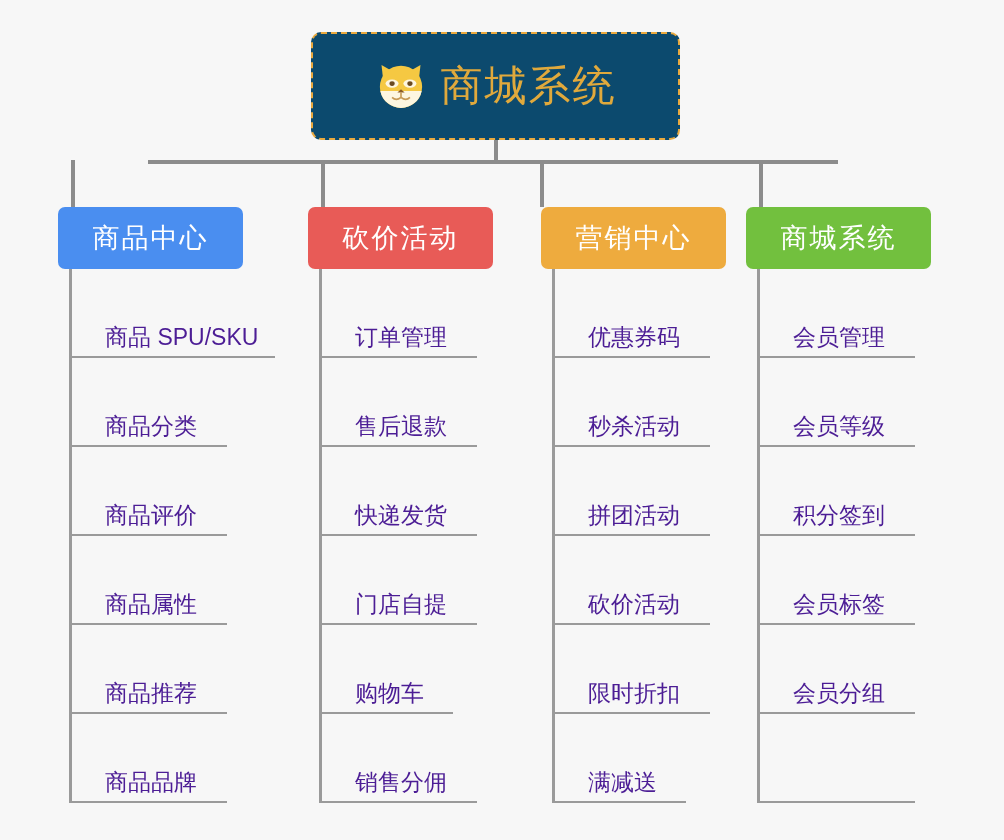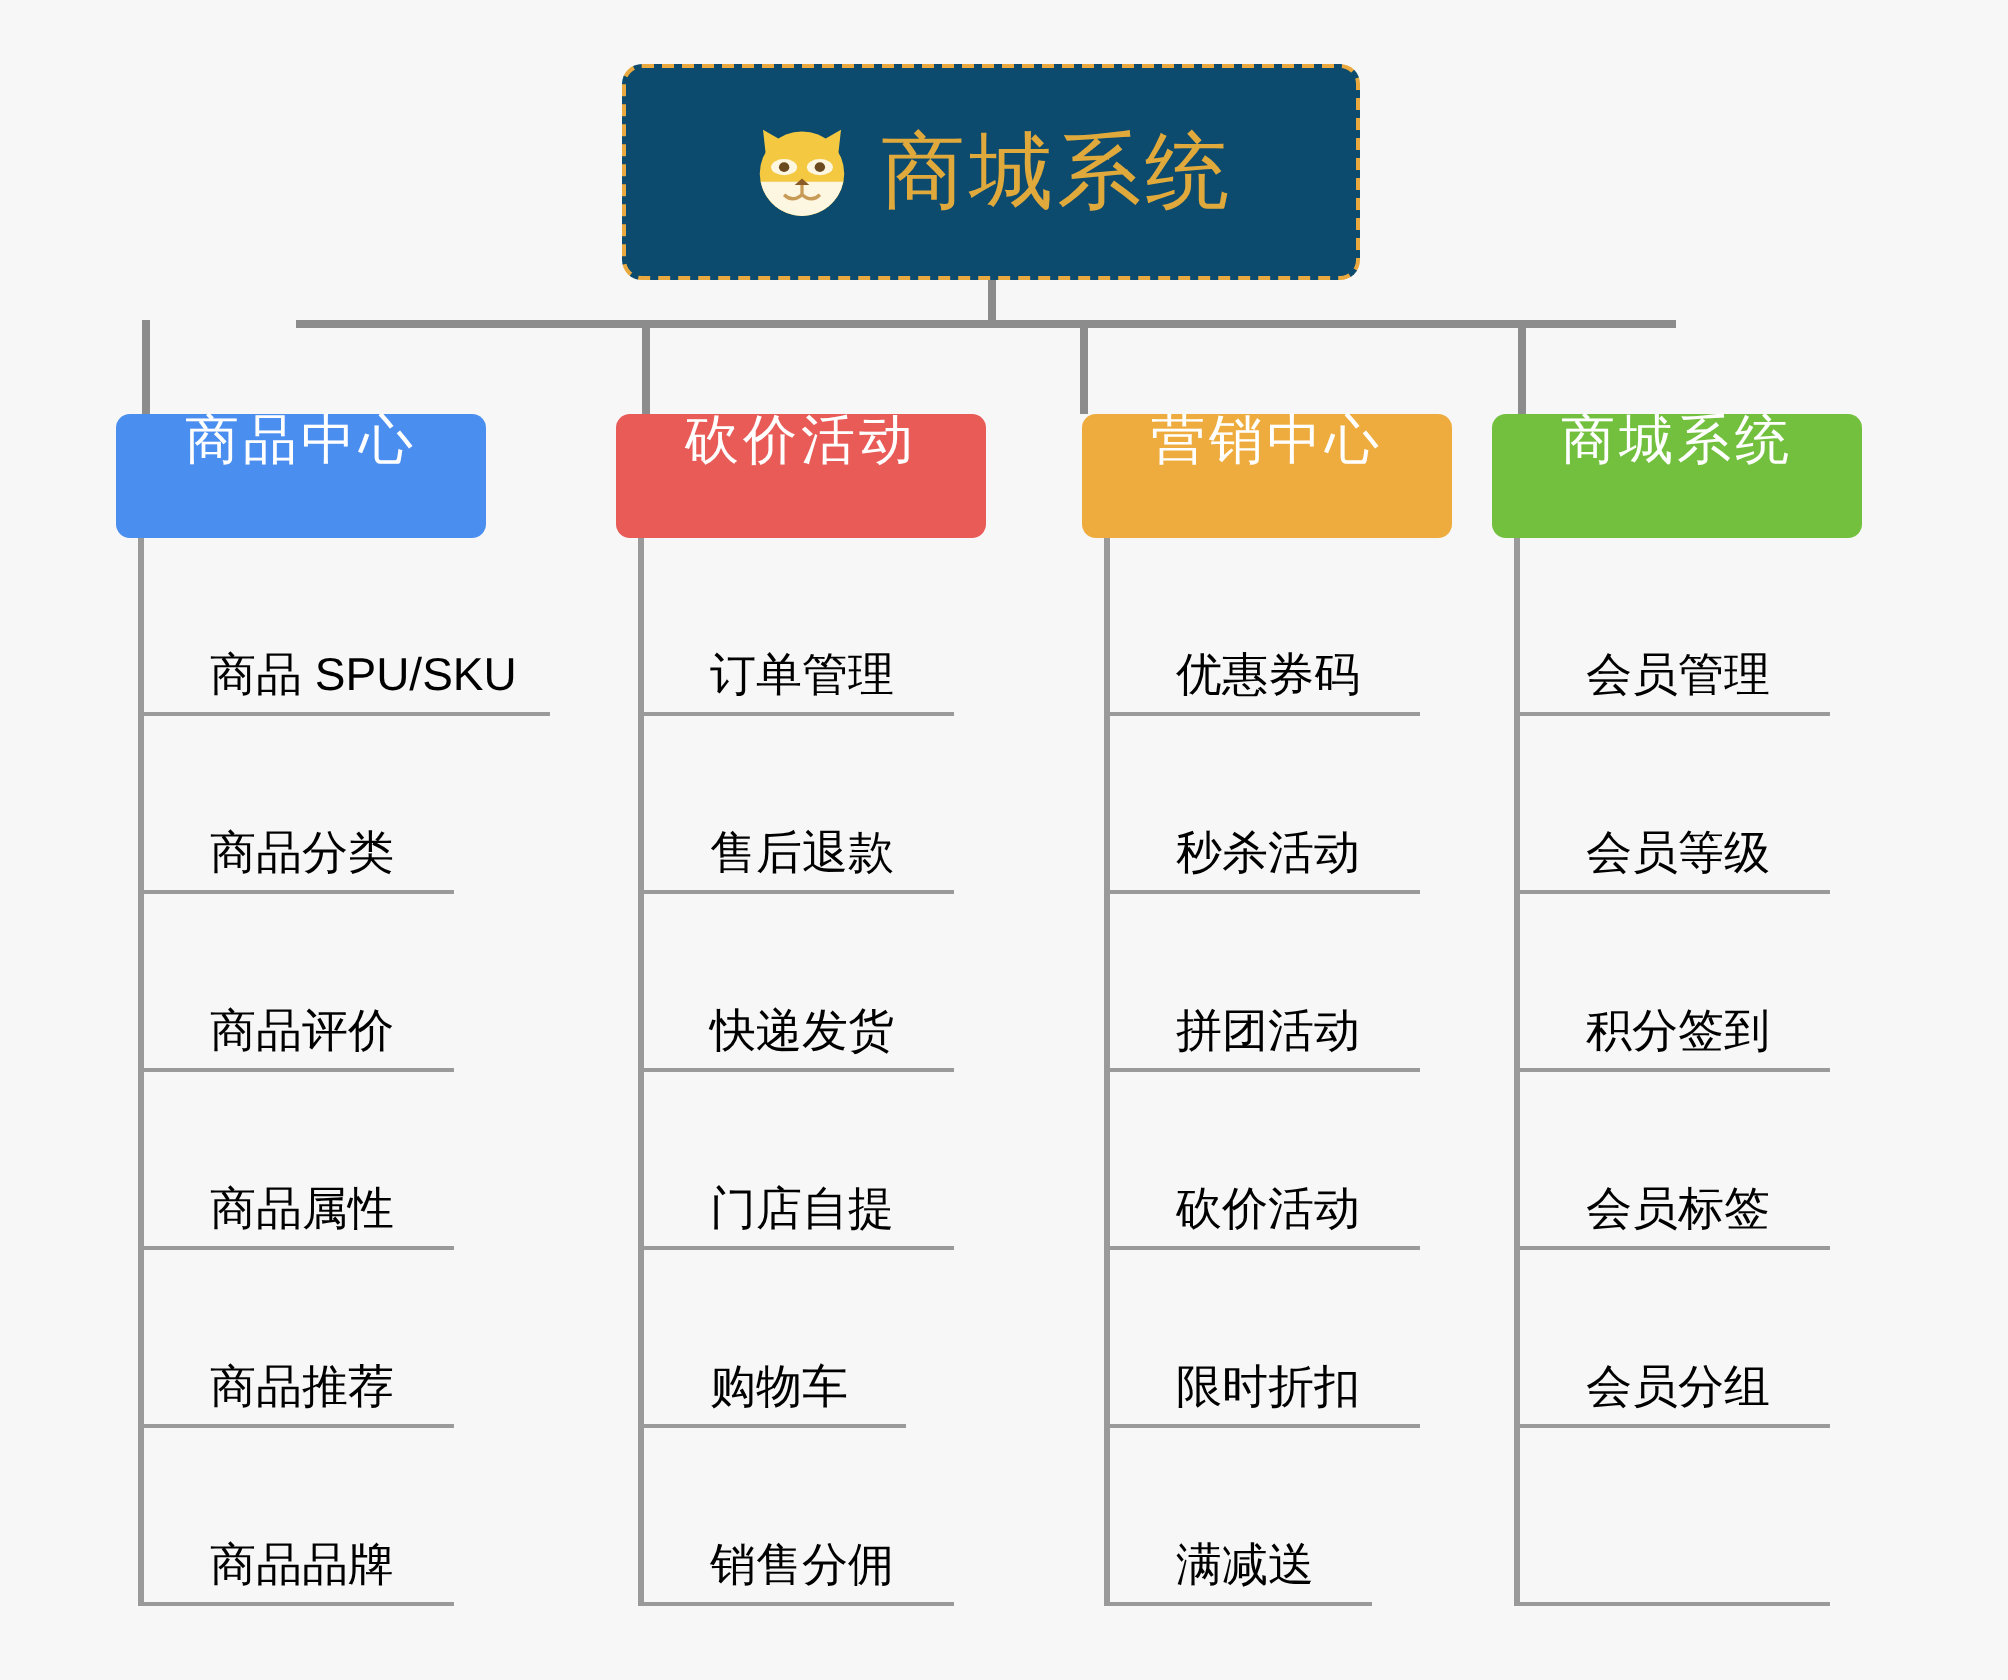--- a/index.html
+++ b/index.html
@@ -78,21 +78,21 @@
 
   
   .column {
     position: absolute;
     top: 207px;
   }
   .cat-box {
     height: 62px;
     border-radius: 7px;
     display: flex;
-    align-items: flex-start;
+    align-items: center;
     justify-content: center;
     box-sizing: border-box;
   }
   .cat-label {
     color: #ffffff;
     font-size: 27px;
     letter-spacing: 2px;
     line-height: 1;
     white-space: nowrap;
   }
@@ -113,21 +113,21 @@
   }
   .leaf-line {
     position: absolute;
     left: 0;
     bottom: 0;
     height: 2px;
     background: #9a9a9a;
   }
   .leaf-label {
     font-size: 23px;
-    color: #000000;
+    color: #4c1d95;
     line-height: 1;
     padding-left: 33px;
     padding-bottom: 9px;
     white-space: nowrap;
   }
 </style>
 </head>
 <body>
 
 <div id="canvas">

